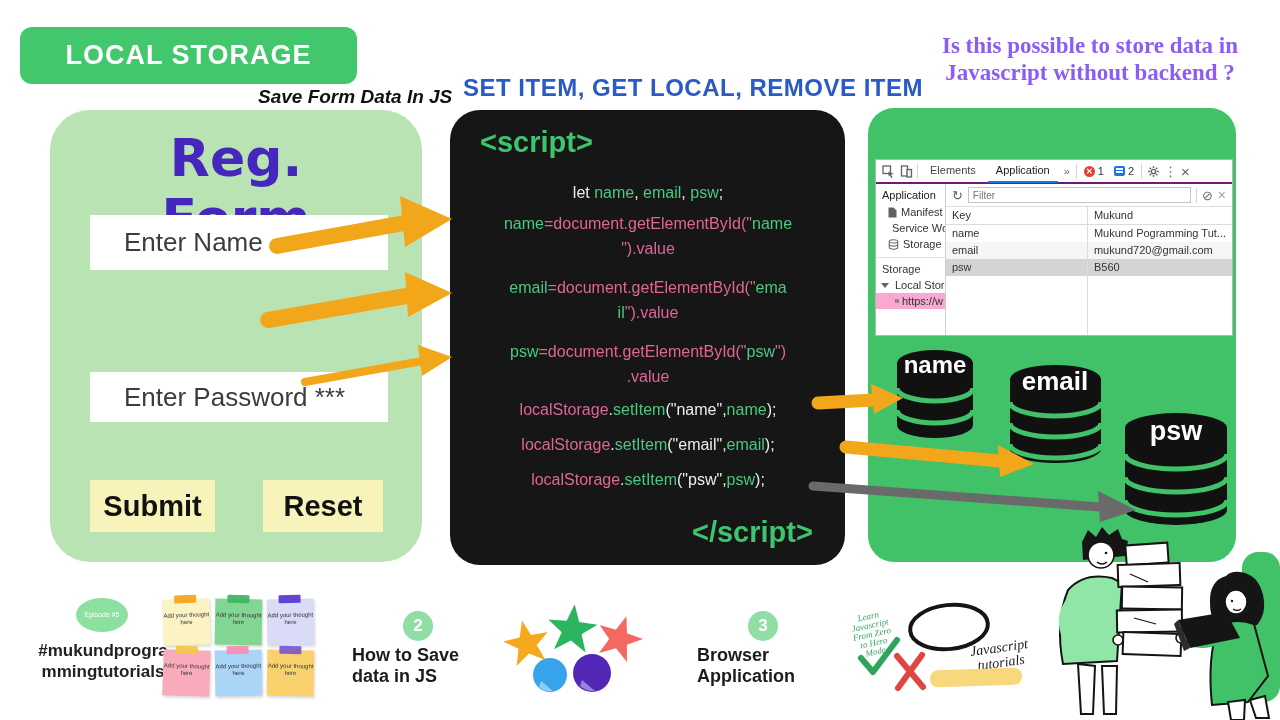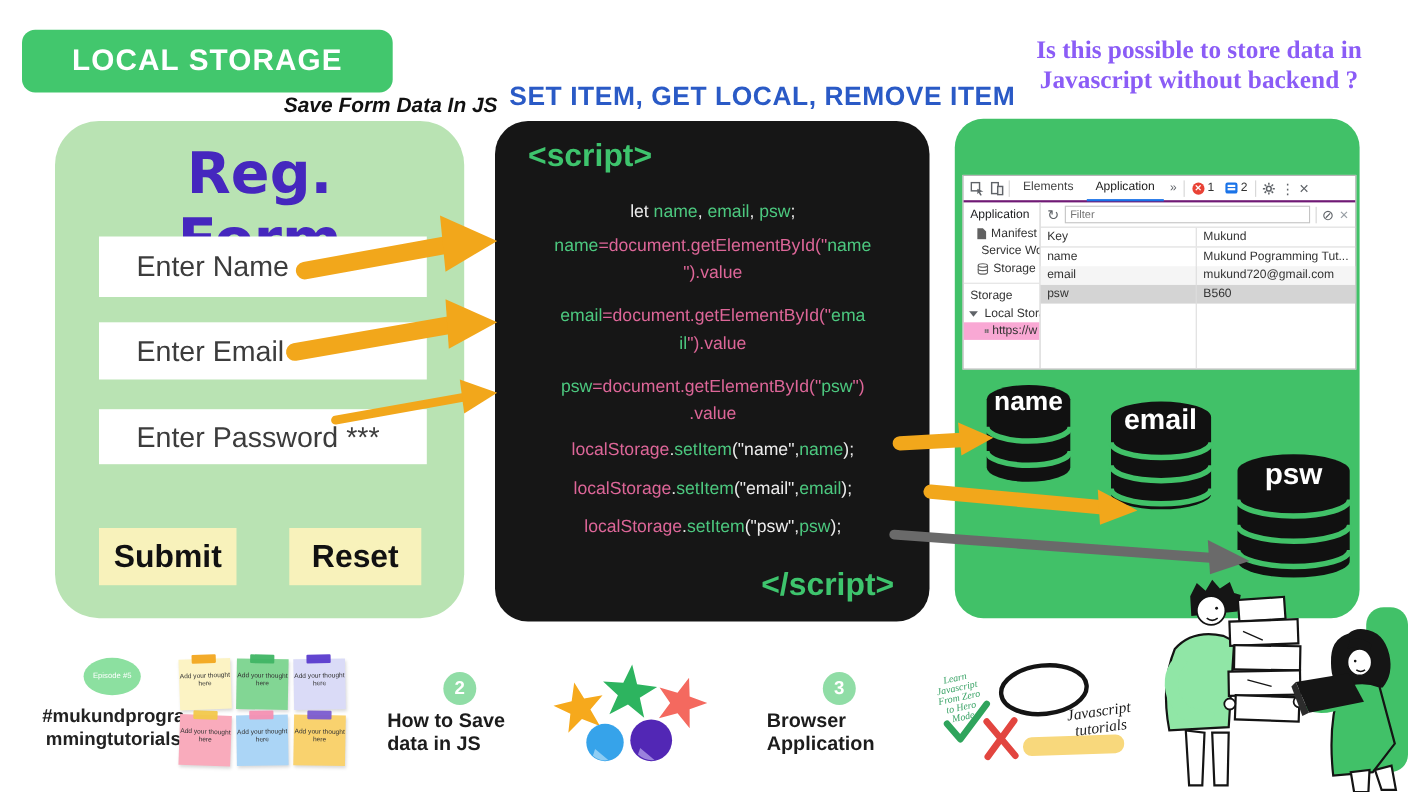--- a/index.html
+++ b/index.html
@@ -122,21 +122,20 @@
   <div class="abs save-form">Save Form Data In JS</div>
   <div class="abs set-item">SET ITEM, GET LOCAL, REMOVE ITEM</div>
   <div class="abs question">
     <div>Is this possible to store data in</div>
     <div>Javascript without backend ?</div>
   </div>
 
   <div class="abs form-panel"></div>
   <div class="abs reg-title">Reg. Form</div>
   <input class="abs field" id="field-name" readonly="" placeholder="Enter Name" style="">
-  <input class="abs field" id="field-email" readonly="" placeholder="Enter Email" style="">
   <input class="abs field" id="field-psw" readonly="" placeholder="Enter Password ***" style="">
   <button class="abs btn" id="btn-submit">Submit</button>
   <button class="abs btn" id="btn-reset">Reset</button>
 
   <div class="abs code-panel"></div>
   <div class="abs script-open">&lt;script&gt;</div>
   <div class="abs code-lines">
       <div class="cl"><span class="tk-w">let </span><span class="tk-g">name</span><span class="tk-w">, </span><span class="tk-g">email</span><span class="tk-w">, </span><span class="tk-g">psw</span><span class="tk-w">;</span></div>
       <div class="cl" style="margin-top: 6px;"><span class="tk-g">name</span><span class="tk-p">=document.getElementById("</span><span class="tk-g">name</span></div>
       <div class="cl"><span class="tk-p">").value</span></div>

